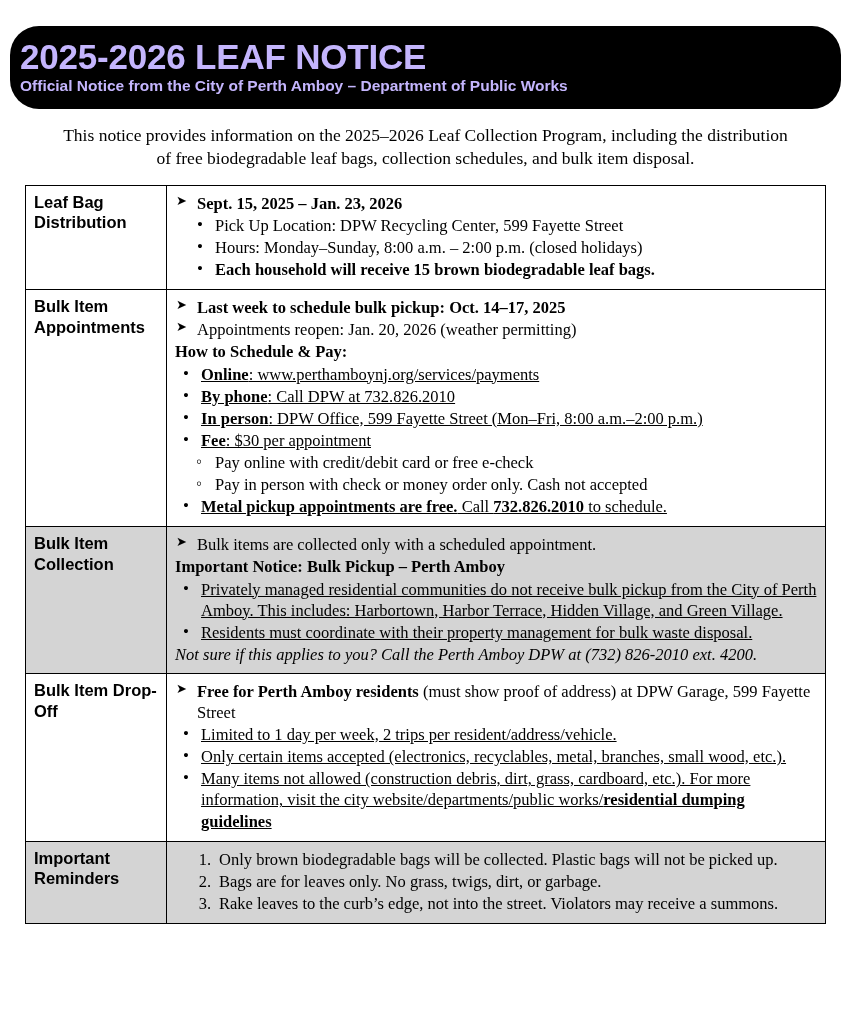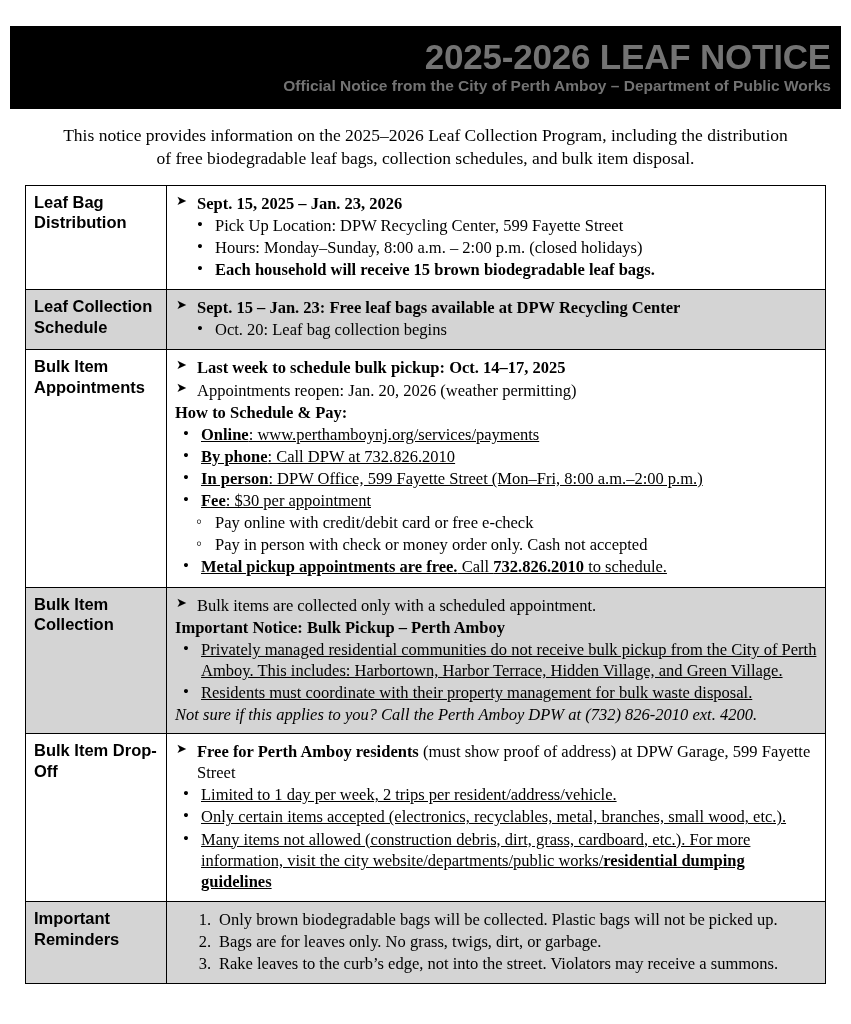--- a/index.html
+++ b/index.html
@@ -14,24 +14,25 @@
     color: #000000;
   }
   .page {
     width: 851px;
     box-sizing: border-box;
     padding: 26px 0 0 0;
   }
   
   .banner {
     background: #000000;
-    color: #737373;
-    text-align: right;
+    color: #c4b5fd;
+    text-align: left;
     padding: 12px 10px 14px 10px;
     margin: 0 10px;
+    border-radius: 29px;
   }
   .banner-title {
     font-family: "Liberation Sans", sans-serif;
     font-weight: bold;
     font-size: 35px;
     letter-spacing: -0.2px;
     line-height: 1.1;
   }
   .banner-sub {
     font-family: "Liberation Sans", sans-serif;
@@ -152,29 +153,20 @@
       <td class="content">
         <ul>
           <li class="arrow"><b>Sept. 15, 2025 – Jan. 23, 2026</b></li>
           <li class="bullet">Pick Up Location: DPW Recycling Center, 599 Fayette Street</li>
           <li class="bullet">Hours: Monday–Sunday, 8:00 a.m. – 2:00 p.m. (closed holidays)</li>
           <li class="bullet"><b>Each household will receive 15 brown biodegradable leaf bags.</b></li>
         </ul>
       </td>
     </tr>
 
-    <tr class="shaded">
-      <td class="label">Leaf Collection Schedule</td>
-      <td class="content">
-        <ul>
-          <li class="arrow"><b>Sept. 15 – Jan. 23: Free leaf bags available at DPW Recycling Center</b></li>
-          <li class="bullet">Oct. 20: Leaf bag collection begins</li>
-        </ul>
-      </td>
-    </tr>
 
     <tr>
       <td class="label">Bulk Item Appointments</td>
       <td class="content">
         <ul>
           <li class="arrow"><b>Last week to schedule bulk pickup: Oct. 14–17, 2025</b></li>
           <li class="arrow">Appointments reopen: Jan. 20, 2026 (weather permitting)</li>
         </ul>
         <div class="sub-head">How to Schedule &amp; Pay:</div>
         <ul>

